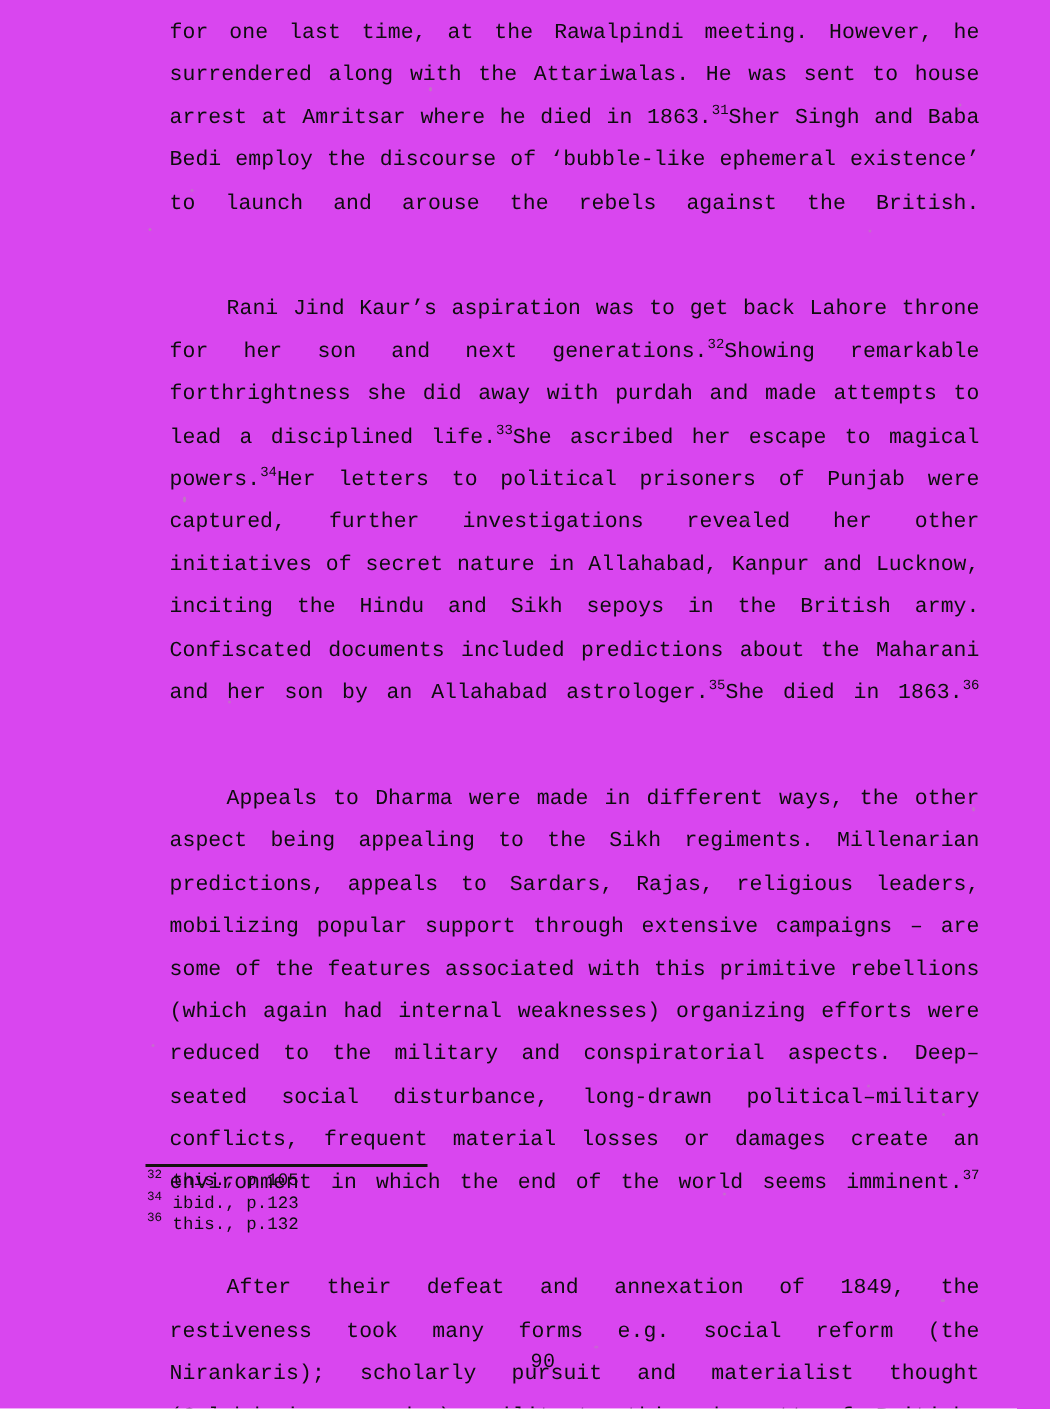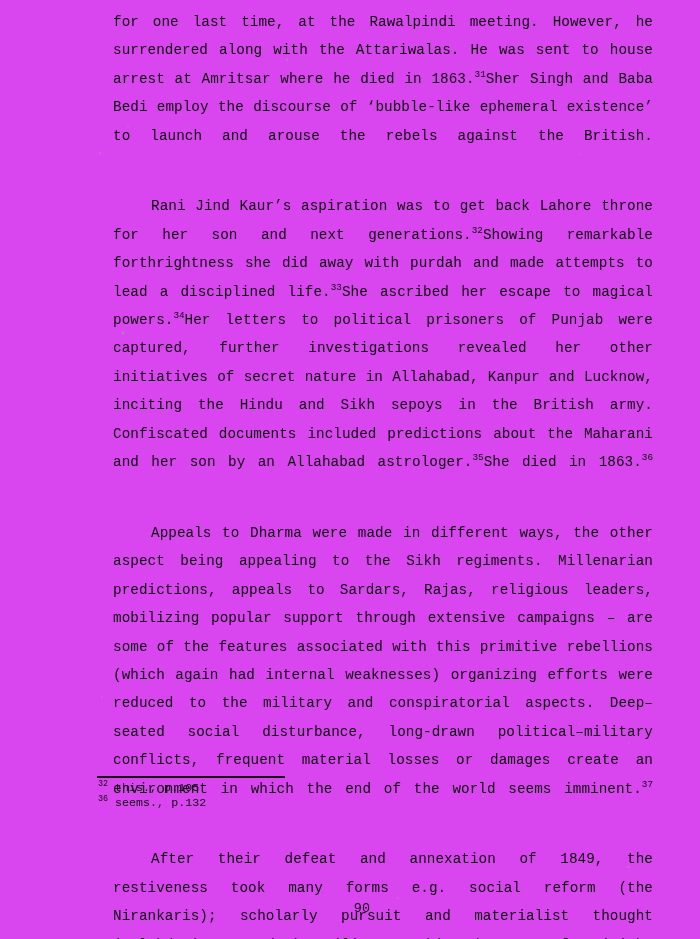--- a/index.html
+++ b/index.html
@@ -111,21 +111,22 @@
     <p class="para" id="para-1">for one last time, at the Rawalpindi meeting. However, he surrendered along with the Attariwalas. He was sent to house arrest at Amritsar where he died in 1863.<sup class="fn">31</sup>Sher Singh and Baba Bedi employ the discourse of ‘bubble-like ephemeral existence’ to launch and arouse the rebels against the British.</p>
     <p class="para" id="para-2"><span class="indent"></span>Rani Jind Kaur’s aspiration was to get back Lahore throne for her son and next generations.<sup class="fn">32</sup>Showing remarkable forthrightness she did away with purdah and made attempts to lead a disciplined life.<sup class="fn">33</sup>She ascribed her escape to magical powers.<sup class="fn">34</sup>Her letters to political prisoners of Punjab were captured, further investigations revealed her other initiatives of secret nature in Allahabad, Kanpur and Lucknow, inciting the Hindu and Sikh sepoys in the British army. Confiscated documents included predictions about the Maharani and her son by an Allahabad astrologer.<sup class="fn">35</sup>She died in 1863.<sup class="fn">36</sup></p>
     <p class="para" id="para-3"><span class="indent"></span>Appeals to Dharma were made in different ways, the other aspect being appealing to the Sikh regiments. Millenarian predictions, appeals to Sardars, Rajas, religious leaders, mobilizing popular support through extensive campaigns – are some of the features associated with this primitive rebellions (which again had internal weaknesses) organizing efforts were reduced to the military and conspiratorial aspects. Deep–seated social disturbance, long-drawn political–military conflicts, frequent material losses or damages create an environment in which the end of the world seems imminent.<sup class="fn">37</sup></p>
     <p class="para" id="para-4"><span class="indent"></span>After their defeat and annexation of 1849, the restiveness took many forms e.g. social reform (the Nirankaris); scholarly pursuit and materialist thought (Gulabdasi sampraday); militant ethic, boycott of British, organizing a parallel apparatus with political vision, a puritanical code coupled with millenarian predictions, recovering a Sikh way to liberation (Sant Khalsa and the Namdharis). Thus the elements employed by the Namdharis show advances made in the traditional diverse structure and its limitations in an altered scenario of 1860s to 1870s. However, their martyrdom kept alive the anti-imperial sentiment in the Punjab countryside. Elements of this discursive structure were alive till the Ghadarites attempted at inducing rebellion in the British</p>
   </div>
 
   <div class="notes">
     <div class="notes-rule"></div>
     <div id="notes-list">
         <div class="note"><sup class="fn">32</sup><span> this., p.105</span></div>
-        <div class="note"><sup class="fn">36</sup><span> seems., p.132</span></div>
+        <div class="note"><sup class="fn">34</sup><span> ibid., p.123</span></div>
+        <div class="note"><sup class="fn">36</sup><span> this., p.132</span></div>
       </div>
   </div>
 
   <div class="pageno">90</div>
 
   <div class="speck" style="left:286px;top:58px;width:2px;height:3px;opacity:.5;"></div>
   <div class="speck" style="left:639px;top:69px;width:2px;height:2px;opacity:.45;"></div>
   <div class="speck" style="left:127px;top:126px;width:2px;height:2px;opacity:.4;"></div>
   <div class="speck" style="left:99px;top:152px;width:2px;height:2px;opacity:.5;"></div>
   <div class="speck" style="left:579px;top:153px;width:2px;height:2px;opacity:.35;"></div>

